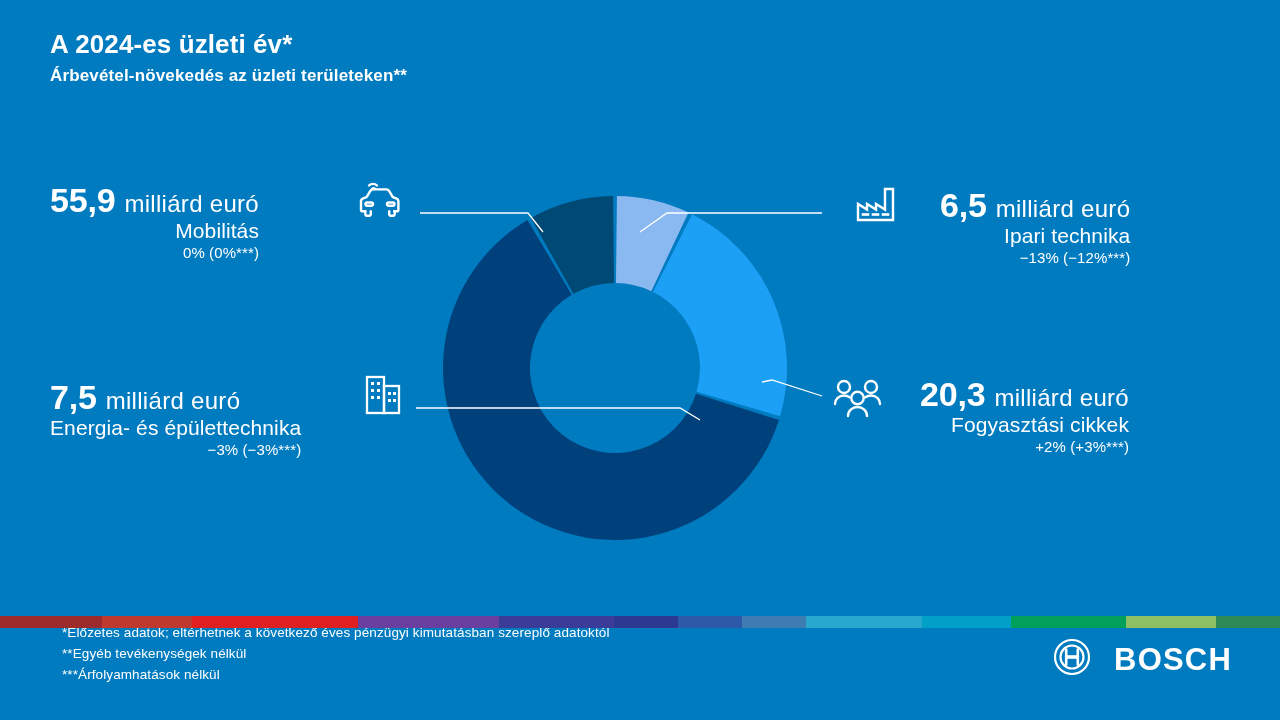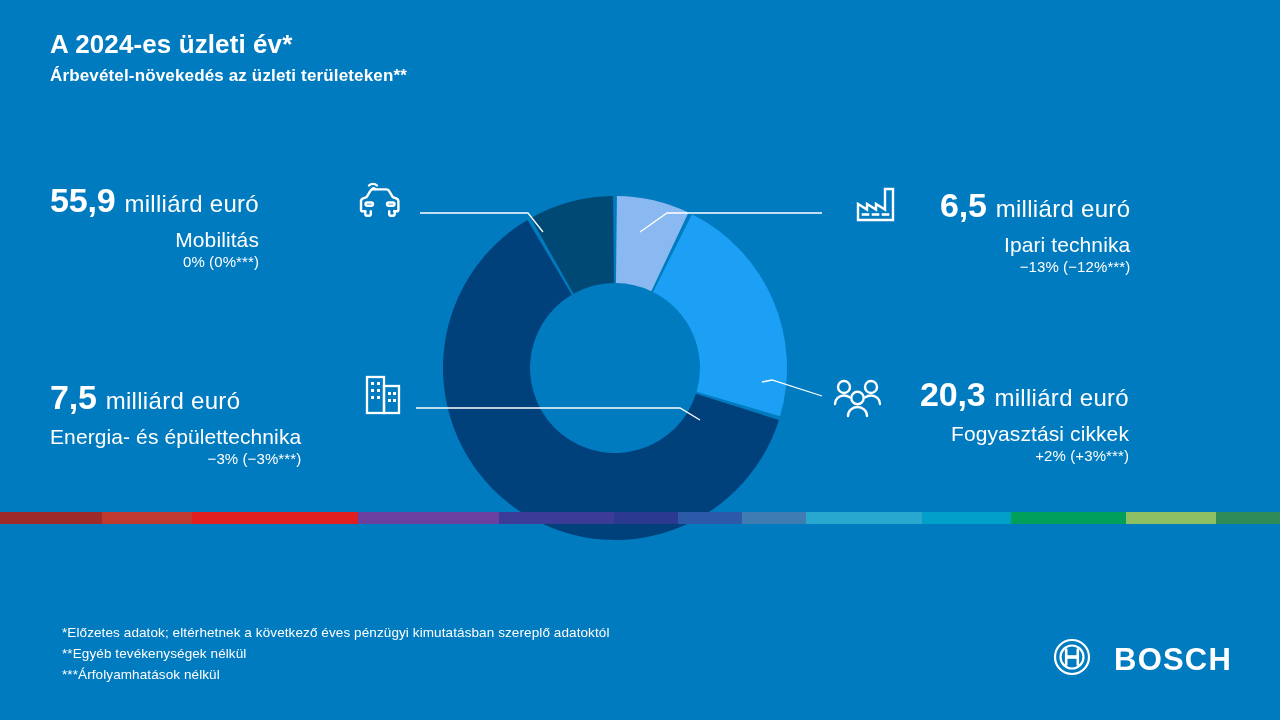--- a/index.html
+++ b/index.html
@@ -5,21 +5,21 @@
 <style>
   html,body{margin:0;padding:0;}
   body{
     width:1280px;height:720px;overflow:hidden;
     background:#007BC0;
     font-family:"Liberation Sans", sans-serif;
     color:#ffffff;
     position:relative;
     -webkit-font-smoothing:antialiased;
   }
-  .stage{position:absolute;inset:0;width:1280px;height:524px;}
+  .stage{position:absolute;inset:0;width:1280px;height:628px;}
 
   
   .header{position:absolute;left:50px;top:30px;width:800px;}
   .title{
     font-size:26px;font-weight:bold;letter-spacing:.1px;
     line-height:1.15;margin:0 0 6px 0;color:#ffffff;
   }
   .subtitle{
     font-size:17px;font-weight:700;line-height:1.2;margin:0;
     color:#ffffff;letter-spacing:.15px;
@@ -28,21 +28,21 @@
   
   .label-block{position:absolute;}
   .lb-left{text-align:right;}
   .value-row{display:flex;align-items:baseline;gap:9px;white-space:nowrap;}
   .value{
     font-size:34px;font-weight:bold;line-height:1;letter-spacing:-.2px;
     color:#ffffff;
   }
   .unit{font-size:24px;font-weight:400;letter-spacing:.3px;color:#ffffff;}
   .seg-name{
-    font-size:21px;font-weight:400;line-height:1.25;margin-top:9px;
+    font-size:21px;font-weight:400;line-height:1.25;
     color:#ffffff;letter-spacing:.1px;white-space:nowrap;
   }
   .seg-delta{
     font-size:15px;font-weight:400;color:#ffffff;
     letter-spacing:.1px;white-space:nowrap;
   }
 
   
   .icon-box{
     position:absolute;width:56px;height:46px;

